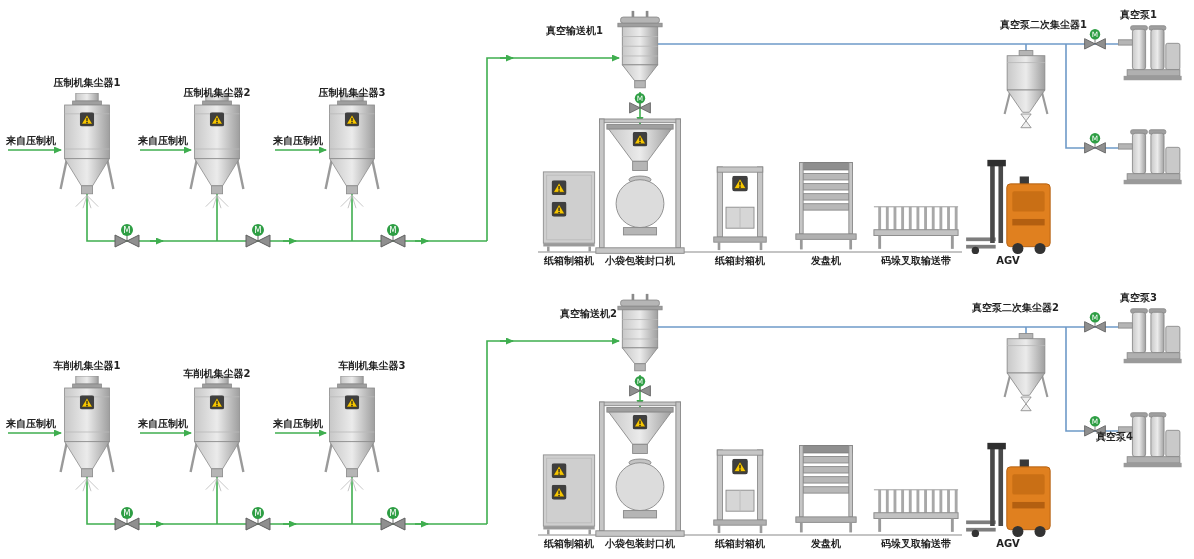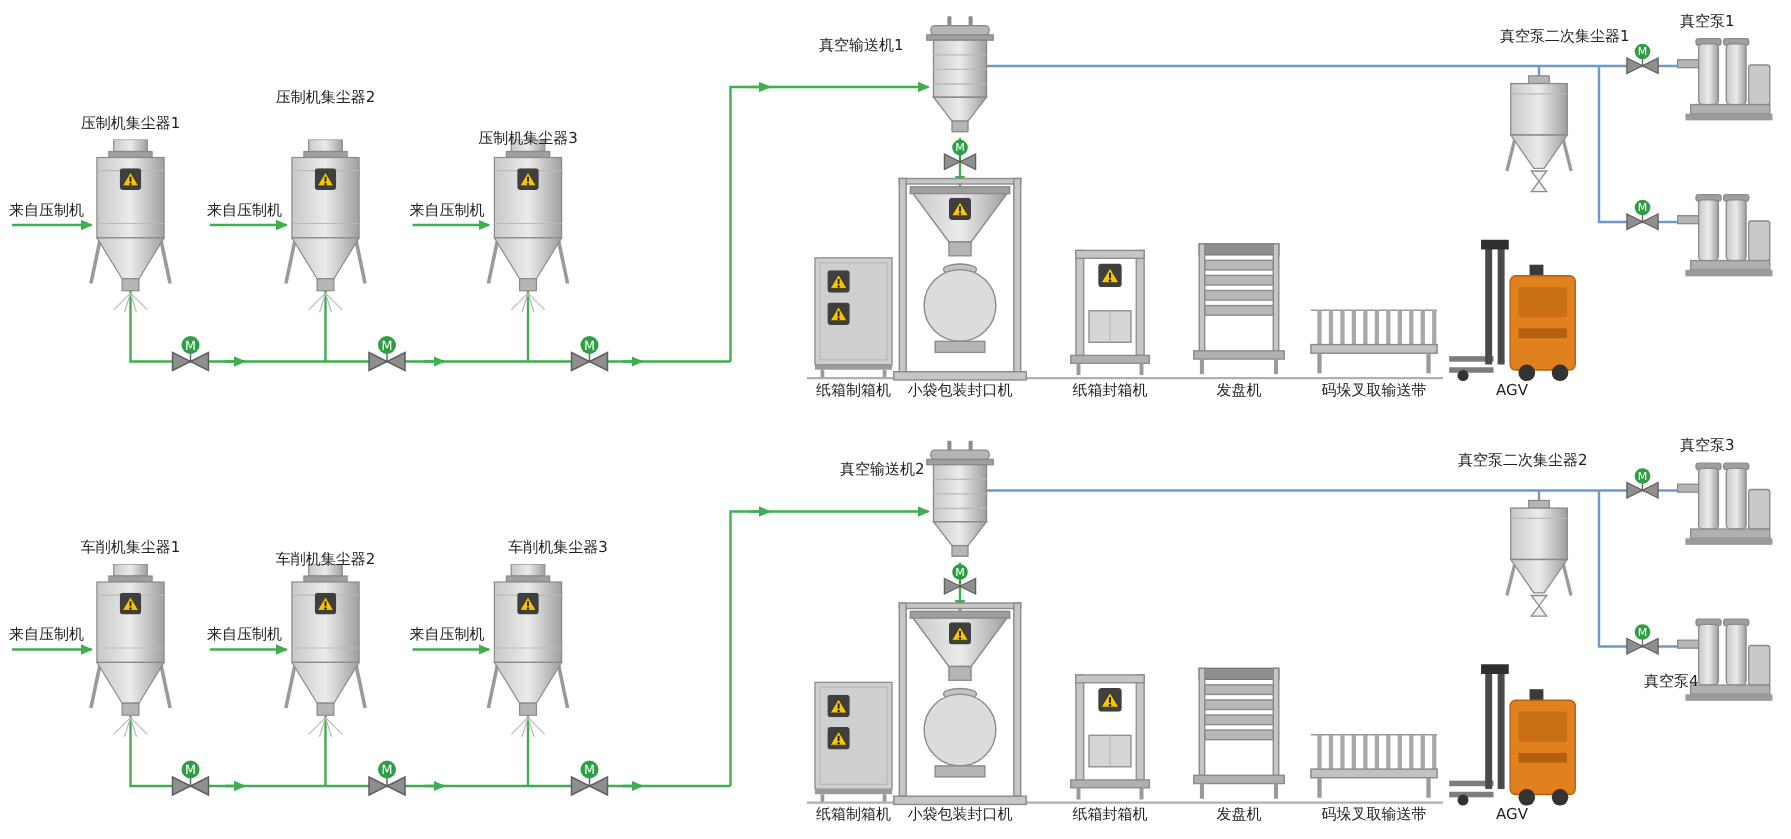--- a/index.html
+++ b/index.html
@@ -1,19 +1,19 @@
 <!DOCTYPE html>
 <html style="--pipe-product: #3fae4f; --pipe-vacuum: #6e9ac8; --valve-motor: #2e9e44; --warning-yellow: #f7c600; --warning-panel: #3f3f3f; --agv-orange: #e0801f; --equipment-light: #d9d9d9; --equipment-dark: #8a8a8a;"><head>
 <meta charset="utf-8">
 <style>
   html,body{margin:0;padding:0;background:#ffffff;}
   body{font-family:"DejaVu Sans",sans-serif;}
   .stage{position:relative;width:1194px;height:559px;background:#fff;overflow:hidden;}
   .stage > svg{position:absolute;left:0;top:0;}
-  .lbl{position:absolute;font-size:10px;color:#222;white-space:nowrap;line-height:1;}
+  .lbl{position:absolute;font-size:10px;color:#222;white-space:nowrap;line-height:1;font-weight:bold;}
   .lbl.c{transform:translateX(-50%);}
   .pipe-g{stroke:var(--pipe-product,#3fae4f);fill:none;stroke-width:1.6;}
   .pipe-b{stroke:var(--pipe-vacuum,#6e9ac8);fill:none;stroke-width:1.6;}
   .frame{stroke:#b0b0b0;stroke-width:1.5;}
   .warn-bg{fill:var(--warning-panel,#3f3f3f);}
   .warn-tri{fill:var(--warning-yellow,#f7c600);stroke:#222;stroke-width:.5;}
   .motor-circle{fill:var(--valve-motor,#2e9e44);}
   .agv-body{fill:var(--agv-orange,#e0801f);stroke:#b35f10;}
   .mtxt{font-size:8.5px;fill:#fff;font-family:"DejaVu Sans",sans-serif;}
 </style>
@@ -291,21 +291,21 @@
     <use href="#sym-valve" x="378" y="223" width="30" height="26"></use>
     <use href="#sym-valve" x="627" y="92" width="26" height="23"></use>
     <use href="#sym-valve" x="1082" y="28" width="26" height="23"></use>
     <use href="#sym-valve" x="1082" y="132" width="26" height="23"></use>
   </g>
 </svg>
 
 <div>
 
   <div class="lbl c" style="left:87px;top:78px">压制机集尘器1</div>
-  <div class="lbl c" style="left:217px;top:61px">压制机集尘器2</div>
+  <div class="lbl c" style="left:217px;top:88px">压制机集尘器2</div>
   <div class="lbl c" style="left:352px;top:88px">压制机集尘器3</div>
   <div class="lbl" style="left:6px;top:136px">来自压制机</div>
   <div class="lbl" style="left:138px;top:136px">来自压制机</div>
   <div class="lbl" style="left:273px;top:136px">来自压制机</div>
   <div class="lbl" style="left:546px;top:26px">真空输送机1</div>
   <div class="lbl" style="left:1000px;top:20px">真空泵二次集尘器1</div>
   <div class="lbl" style="left:1120px;top:10px">真空泵1</div>
   <div class="lbl c" style="left:569px;top:256px">纸箱制箱机</div>
   <div class="lbl c" style="left:640px;top:256px">小袋包装封口机</div>
   <div class="lbl c" style="left:740px;top:256px">纸箱封箱机</div>
@@ -315,21 +315,21 @@
 
   <div class="lbl c" style="left:87px;top:361px">车削机集尘器1</div>
   <div class="lbl c" style="left:217px;top:369px">车削机集尘器2</div>
   <div class="lbl c" style="left:372px;top:361px">车削机集尘器3</div>
   <div class="lbl" style="left:6px;top:419px">来自压制机</div>
   <div class="lbl" style="left:138px;top:419px">来自压制机</div>
   <div class="lbl" style="left:273px;top:419px">来自压制机</div>
   <div class="lbl" style="left:560px;top:309px">真空输送机2</div>
   <div class="lbl" style="left:972px;top:303px">真空泵二次集尘器2</div>
   <div class="lbl" style="left:1120px;top:293px">真空泵3</div>
-  <div class="lbl" style="left:1096px;top:450px">真空泵4</div>
+  <div class="lbl" style="left:1096px;top:432px">真空泵4</div>
   <div class="lbl c" style="left:569px;top:539px">纸箱制箱机</div>
   <div class="lbl c" style="left:640px;top:539px">小袋包装封口机</div>
   <div class="lbl c" style="left:740px;top:539px">纸箱封箱机</div>
   <div class="lbl c" style="left:826px;top:539px">发盘机</div>
   <div class="lbl c" style="left:916px;top:539px">码垛叉取输送带</div>
   <div class="lbl c" style="left:1008px;top:539px">AGV</div>
 </div>
 
 </div>
 

